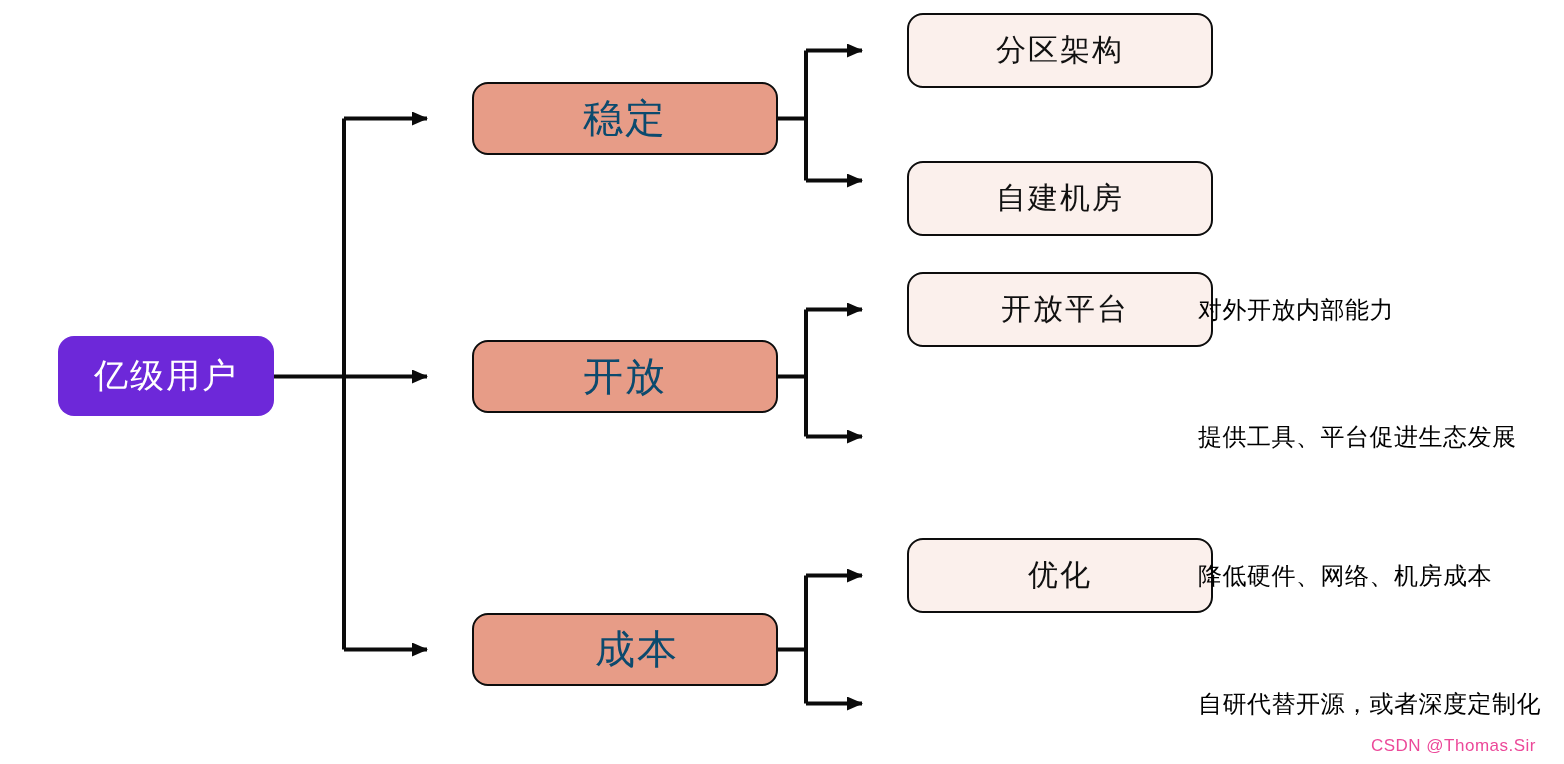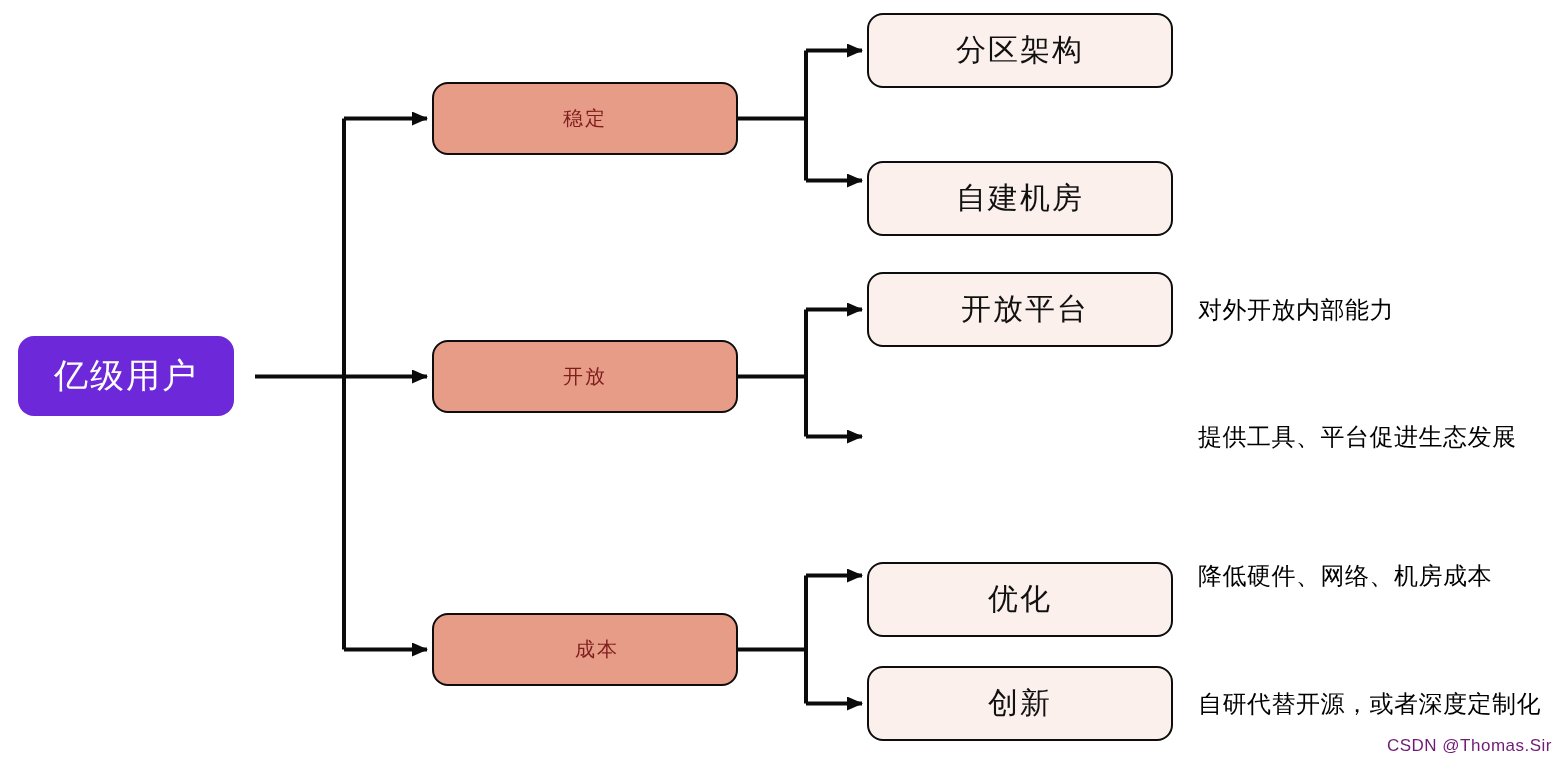--- a/index.html
+++ b/index.html
@@ -22,74 +22,75 @@
   }
   .node {
     position: absolute;
     display: flex;
     align-items: center;
     justify-content: center;
     box-sizing: border-box;
     border-radius: 16px;
     text-align: center;
     letter-spacing: 2px;
+    margin-left: 40px;
   }
   .node-root {
     left: 18px; top: 336px;
     width: 216px; height: 80px;
     background: #6d28d9;
     color: #ffffff;
     font-size: 34px;
     border: none;
   }
   .node-branch {
     left: 432px;
     width: 306px; height: 73px;
     background: #E79C87;
-    color: #7f1d1d;
-    font-size: 20px;
+    color: #0c4a6e;
+    font-size: 40px;
     border: 2.5px solid #0d0d0d;
   }
   .node-leaf {
     left: 867px;
     width: 306px; height: 75px;
     background: #FBF0EC;
     color: #111111;
     font-size: 30px;
     border: 2.5px solid #0d0d0d;
   }
   .branch-1 { top: 82px; }
   .branch-2 { top: 340px; }
   .branch-3 { top: 613px; padding-left: 24px; }
   .leaf-1 { top: 13px; }
   .leaf-2 { top: 161px; }
   .leaf-3 { top: 272px; padding-left: 10px; }
   .leaf-4 { top: 399px; }
-  .leaf-5 { top: 562px; }
+  .leaf-5 { top: 538px; }
   .leaf-6 { top: 666px; }
   .note {
     position: absolute;
     left: 1198px;
     height: 0;
     display: flex;
     align-items: center;
     white-space: nowrap;
     color: #000000;
     font-size: 24px;
     letter-spacing: 0.5px;
   }
   .note-1 { top: 310px; }
   .note-2 { top: 437px; }
   .note-3 { top: 576px; }
   .note-4 { top: 704px; }
   .watermark {
     position: absolute;
-    right: 12px;
+    right: 28px;
     top: 736px;
-    color: #701a75;
+    color: #ec4899;
     font-size: 17px;
     font-family: "Liberation Sans", "DejaVu Sans", sans-serif;
     letter-spacing: 0.5px;
   }
 </style>
 </head>
 <body>
 
 <div class="canvas">
 
@@ -124,21 +125,20 @@
   <div class="node node-root">亿级用户</div>
 
   <div class="node node-branch branch-1">稳定</div>
   <div class="node node-branch branch-2">开放</div>
   <div class="node node-branch branch-3">成本</div>
 
   <div class="node node-leaf leaf-1">分区架构</div>
   <div class="node node-leaf leaf-2">自建机房</div>
   <div class="node node-leaf leaf-3">开放平台</div>
   <div class="node node-leaf leaf-5">优化</div>
-  <div class="node node-leaf leaf-6">创新</div>
 
   <div class="note note-1">对外开放内部能力</div>
   <div class="note note-2">提供工具、平台促进生态发展</div>
   <div class="note note-3">降低硬件、网络、机房成本</div>
   <div class="note note-4">自研代替开源，或者深度定制化</div>
 
   <div class="watermark">CSDN @Thomas.Sir</div>
 
 </div>
 

